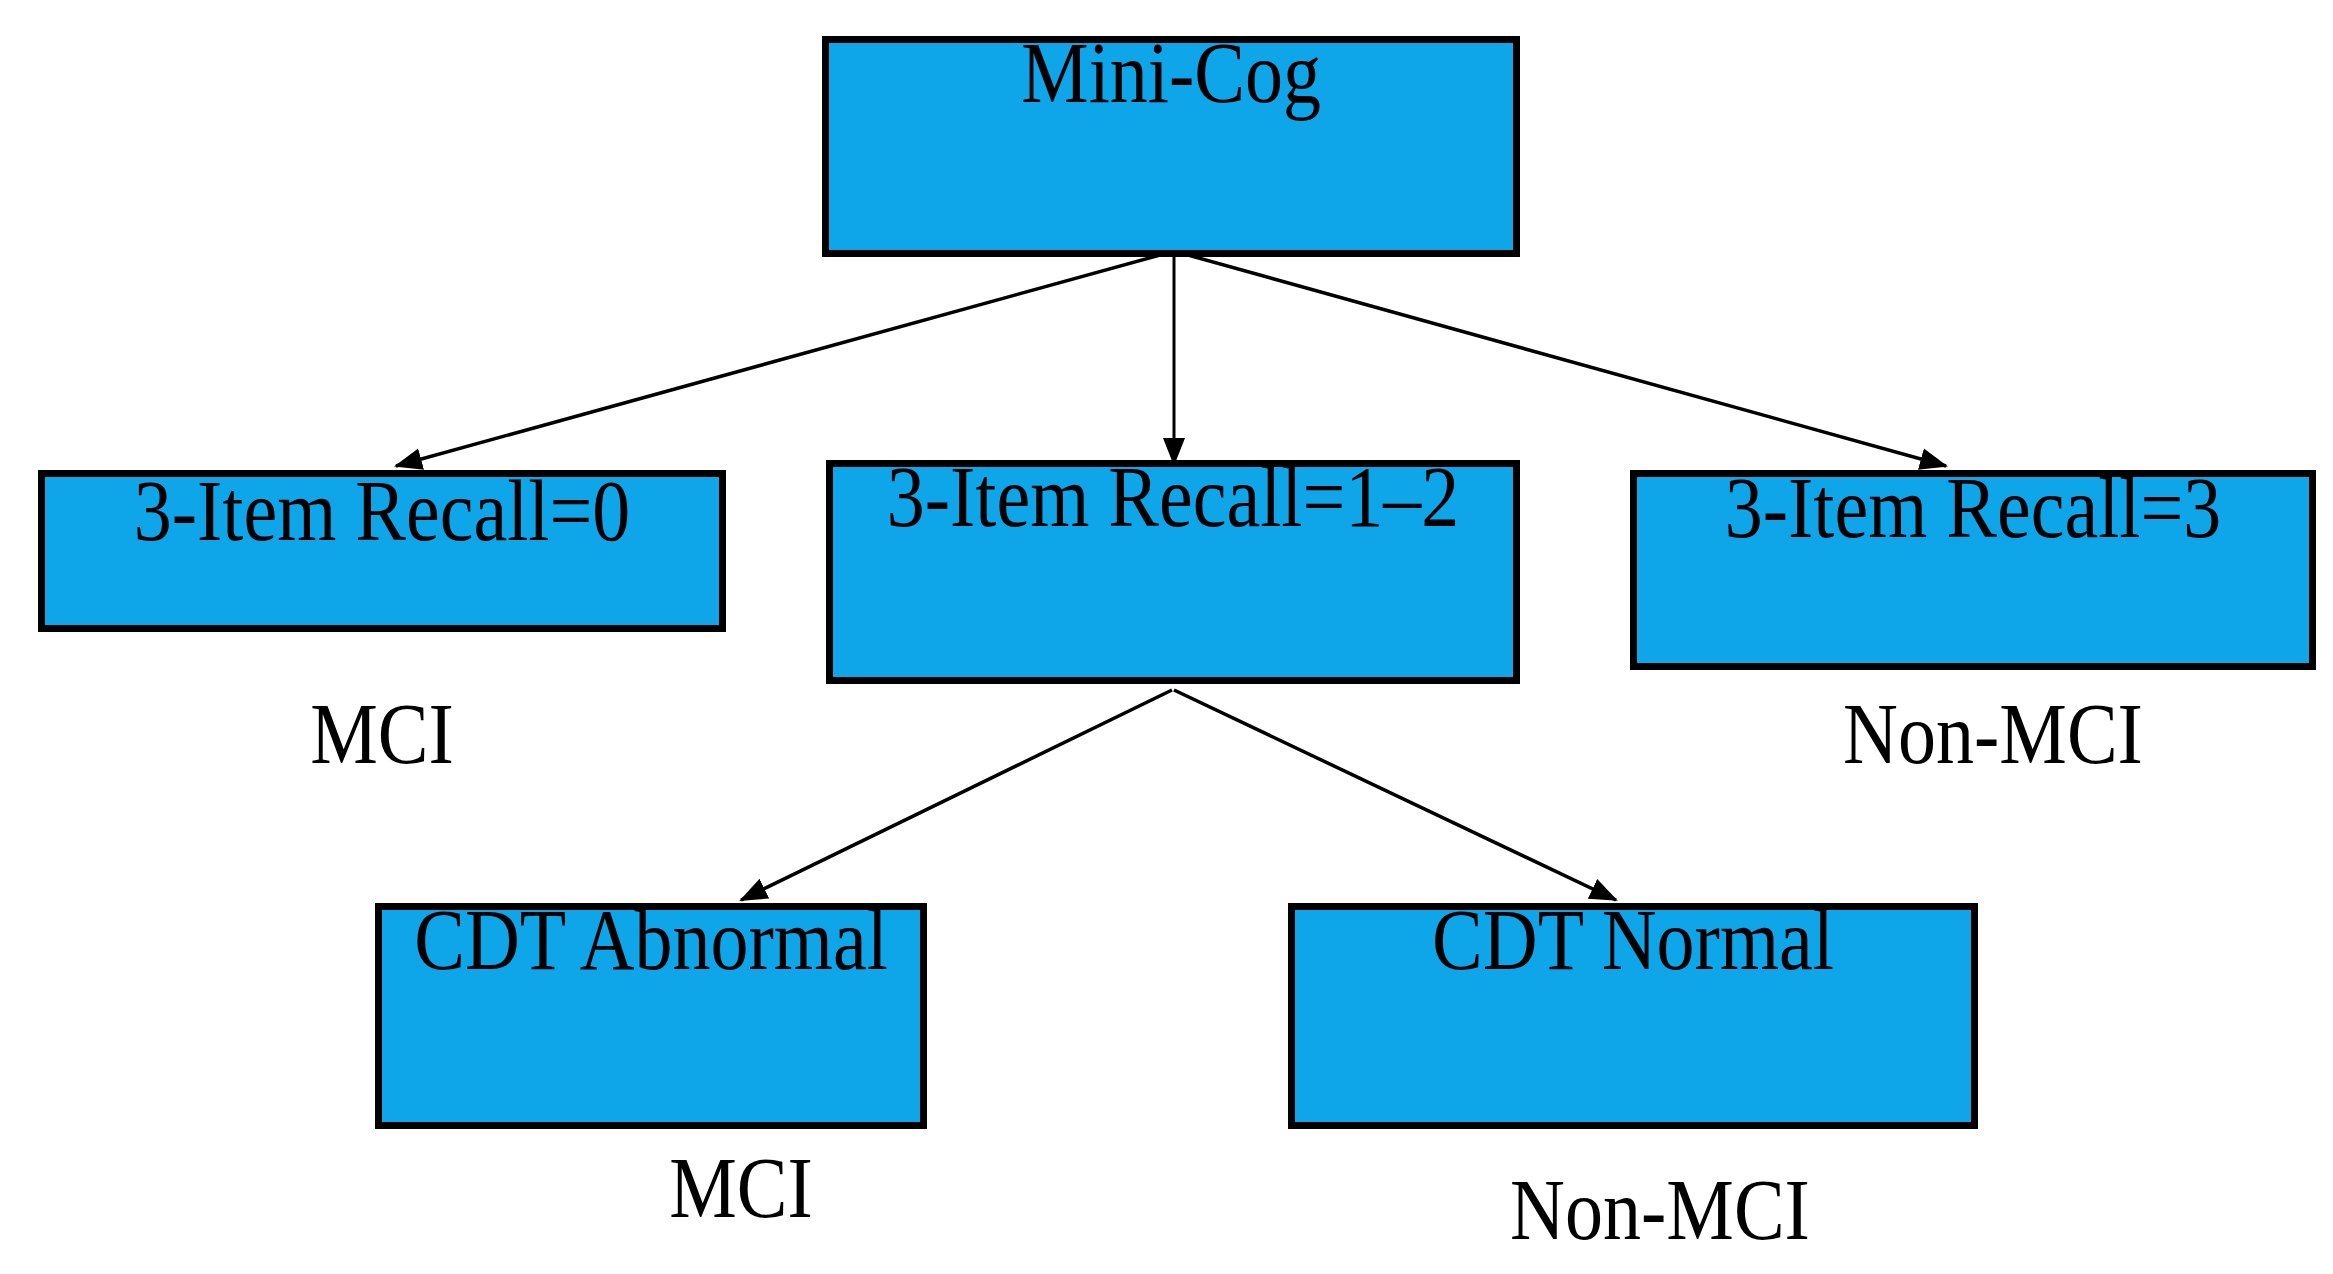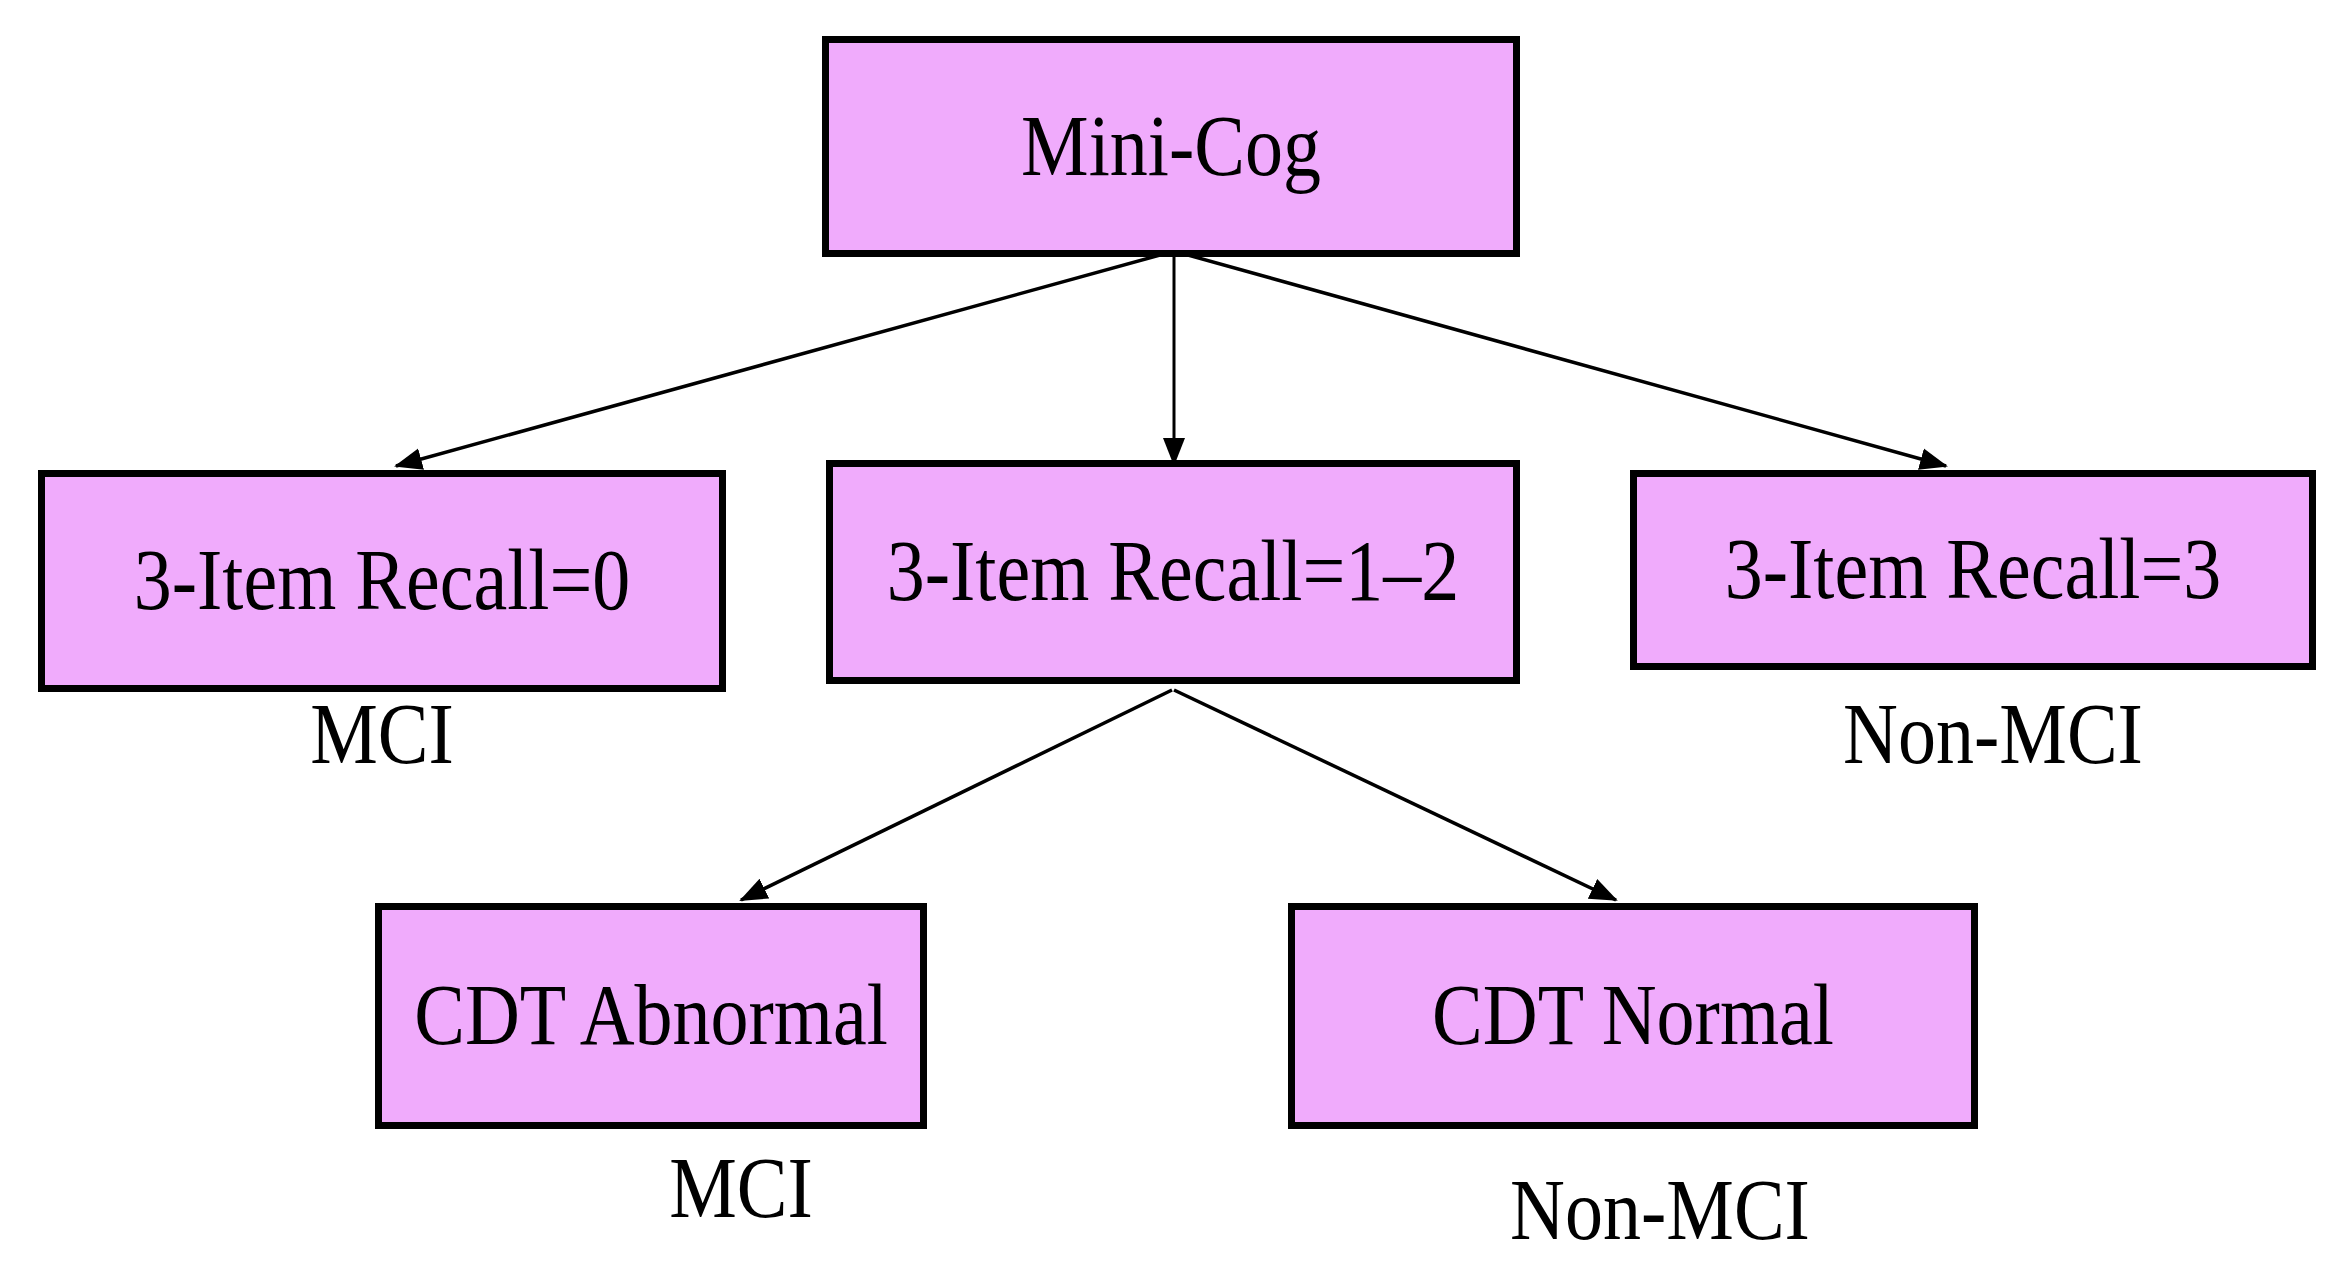--- a/index.html
+++ b/index.html
@@ -20,24 +20,23 @@
   .arrow-layer {
     position: absolute;
     left: 0;
     top: 0;
     width: 2333px;
     height: 1274px;
   }
   .node {
     position: absolute;
     box-sizing: border-box;
-    background: #f0abfc;
+    background: #0ea5e9;
     border: 7px solid #000000;
     display: flex;
-    align-items: center;
     justify-content: center;
     padding-bottom: 2px;
   }
   .node-label {
     display: inline-block;
     font-size: 76px;
     line-height: 1;
     white-space: nowrap;
     transform: scaleY(1.13);
     transform-origin: 50% 50%;
@@ -48,21 +47,21 @@
     text-align: center;
     font-size: 76px;
     line-height: 1.12;
     white-space: nowrap;
     transform: scaleY(1.13);
     transform-origin: 50% 50%;
     color: #000000;
   }
   
   .node-root          { left: 822px;  top: 36px;  width: 698px; height: 221px; }
-  .node-recall0       { left: 38px;   top: 470px; width: 688px; height: 222px; }
+  .node-recall0       { left: 38px;   top: 470px; width: 688px; height: 162px; }
   .node-recall12      { left: 826px;  top: 460px; width: 694px; height: 224px; }
   .node-recall3       { left: 1630px; top: 470px; width: 686px; height: 200px; }
   .node-cdt-abnormal  { left: 375px;  top: 903px; width: 552px; height: 226px; }
   .node-cdt-normal    { left: 1288px; top: 903px; width: 690px; height: 226px; }
   
   .outcome-recall0      { left: 38px;   top: 692px;  width: 688px; }
   .outcome-recall3      { left: 1650px; top: 692px;  width: 686px; }
   .outcome-cdt-abnormal { left: 395px;  top: 1146px; width: 692px; }
   .outcome-cdt-normal   { left: 1315px; top: 1168px; width: 690px; }
 </style>

